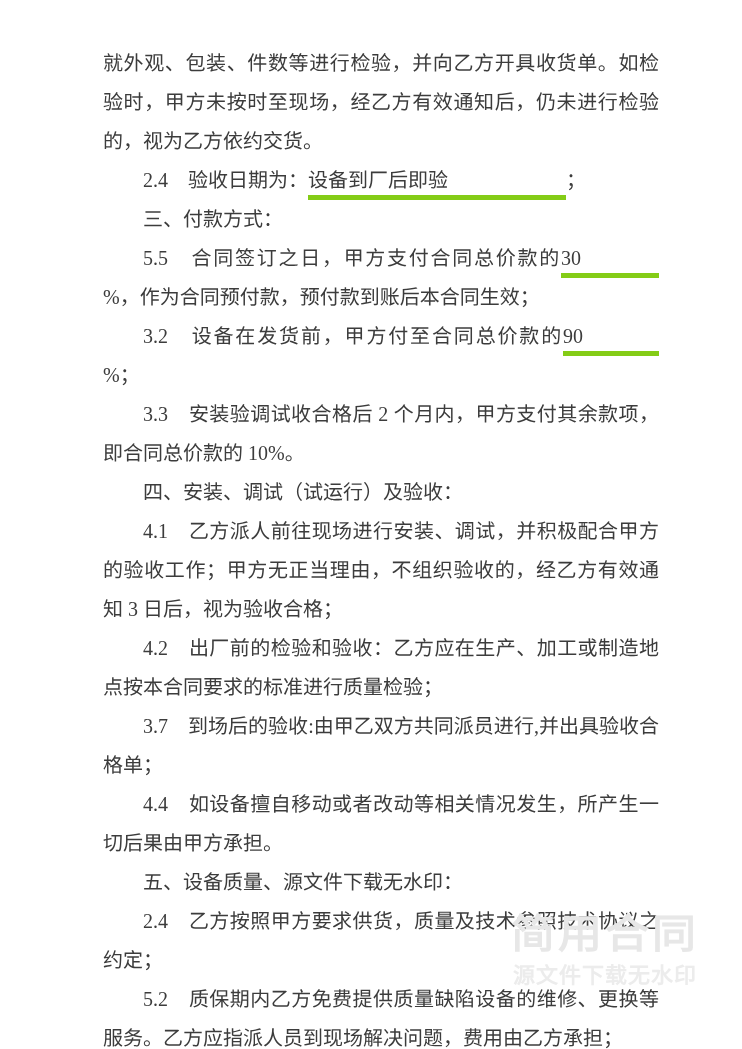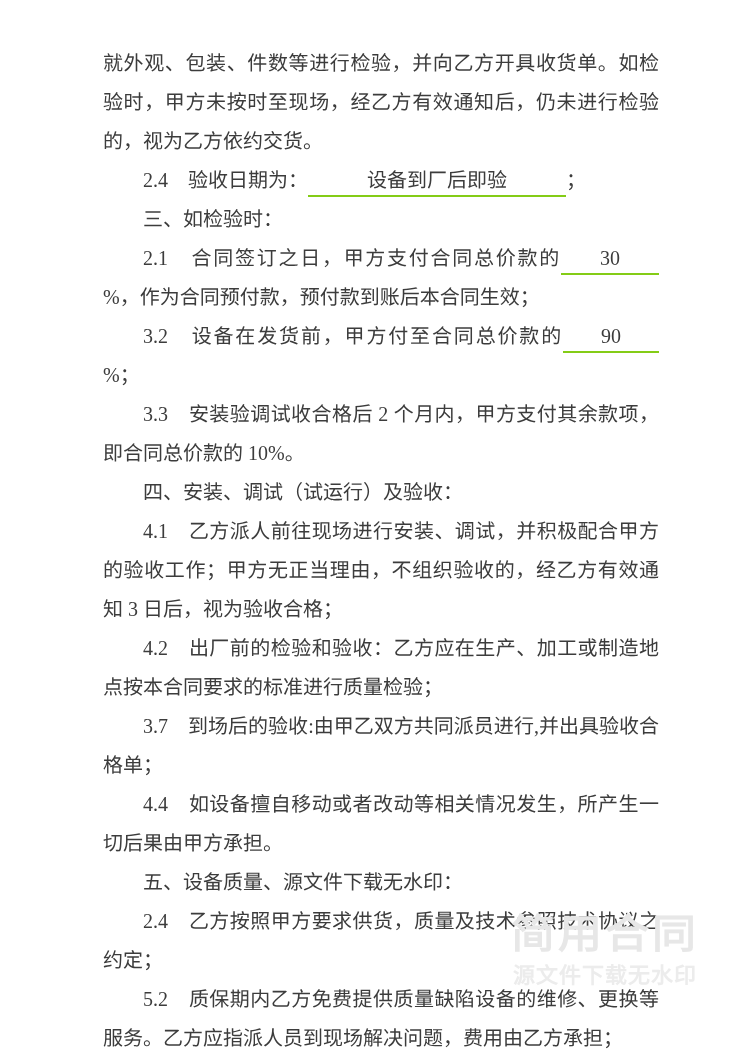--- a/index.html
+++ b/index.html
@@ -28,22 +28,22 @@
   .para {
     margin: 0;
     padding: 0;
   }
   .para.indent {
     text-indent: 2em;
   }
   .blank {
     display: inline-block;
     text-indent: 0;
-    text-align: center;
-    border-bottom: 2px solid #84cc16;
+    text-align: left;
+    border-bottom: 5px solid #84cc16;
     line-height: 30px;
     vertical-align: baseline;
   }
   .wm {
     position: absolute;
     left: 500px;
     top: 912px;
     width: 210px;
     text-align: center;
     font-family: "Liberation Sans", "DejaVu Sans", sans-serif;
@@ -70,22 +70,22 @@
   }
 </style>
 </head>
 <body>
 
 <div class="page">
 
   <div class="doc" id="doc-body">
       <p class="para"><span>就外观、包装、件数等进行检验，并向乙方开具收货单。如检验时，甲方未按时至现场，经乙方有效通知后，仍未进行检验的，视为乙方依约交货。</span></p>
       <p class="para indent"><span>2.4　验收日期为：</span><span class="blank" style="min-width: 258px;">设备到厂后即验</span><span>；</span></p>
-      <p class="para indent"><span>三、如检验时：</span></p>
-      <p class="para indent"><span>2.1　合同签订之日，甲方支付合同总价款的</span><span class="blank" style="min-width: 98px;">30</span><span>%，作为合同预付款，预付款到账后本合同生效；</span></p>
+      <p class="para indent"><span>三、付款方式：</span></p>
+      <p class="para indent"><span>5.5　合同签订之日，甲方支付合同总价款的</span><span class="blank" style="min-width: 98px;">30</span><span>%，作为合同预付款，预付款到账后本合同生效；</span></p>
       <p class="para indent"><span>3.2　设备在发货前，甲方付至合同总价款的</span><span class="blank" style="min-width: 96px;">90</span><span>%；</span></p>
       <p class="para indent"><span>3.3　安装验调试收合格后 2 个月内，甲方支付其余款项，即合同总价款的 10%。</span></p>
       <p class="para indent"><span>四、安装、调试（试运行）及验收：</span></p>
       <p class="para indent"><span>4.1　乙方派人前往现场进行安装、调试，并积极配合甲方的验收工作；甲方无正当理由，不组织验收的，经乙方有效通知 3 日后，视为验收合格；</span></p>
       <p class="para indent"><span>4.2　出厂前的检验和验收：乙方应在生产、加工或制造地点按本合同要求的标准进行质量检验；</span></p>
       <p class="para indent"><span>3.7　到场后的验收:由甲乙双方共同派员进行,并出具验收合格单；</span></p>
       <p class="para indent"><span>4.4　如设备擅自移动或者改动等相关情况发生，所产生一切后果由甲方承担。</span></p>
       <p class="para indent"><span>五、设备质量、源文件下载无水印：</span></p>
       <p class="para indent"><span>2.4　乙方按照甲方要求供货，质量及技术参照技术协议之约定；</span></p>
       <p class="para indent"><span>5.2　质保期内乙方免费提供质量缺陷设备的维修、更换等服务。乙方应指派人员到现场解决问题，费用由乙方承担；</span></p>

